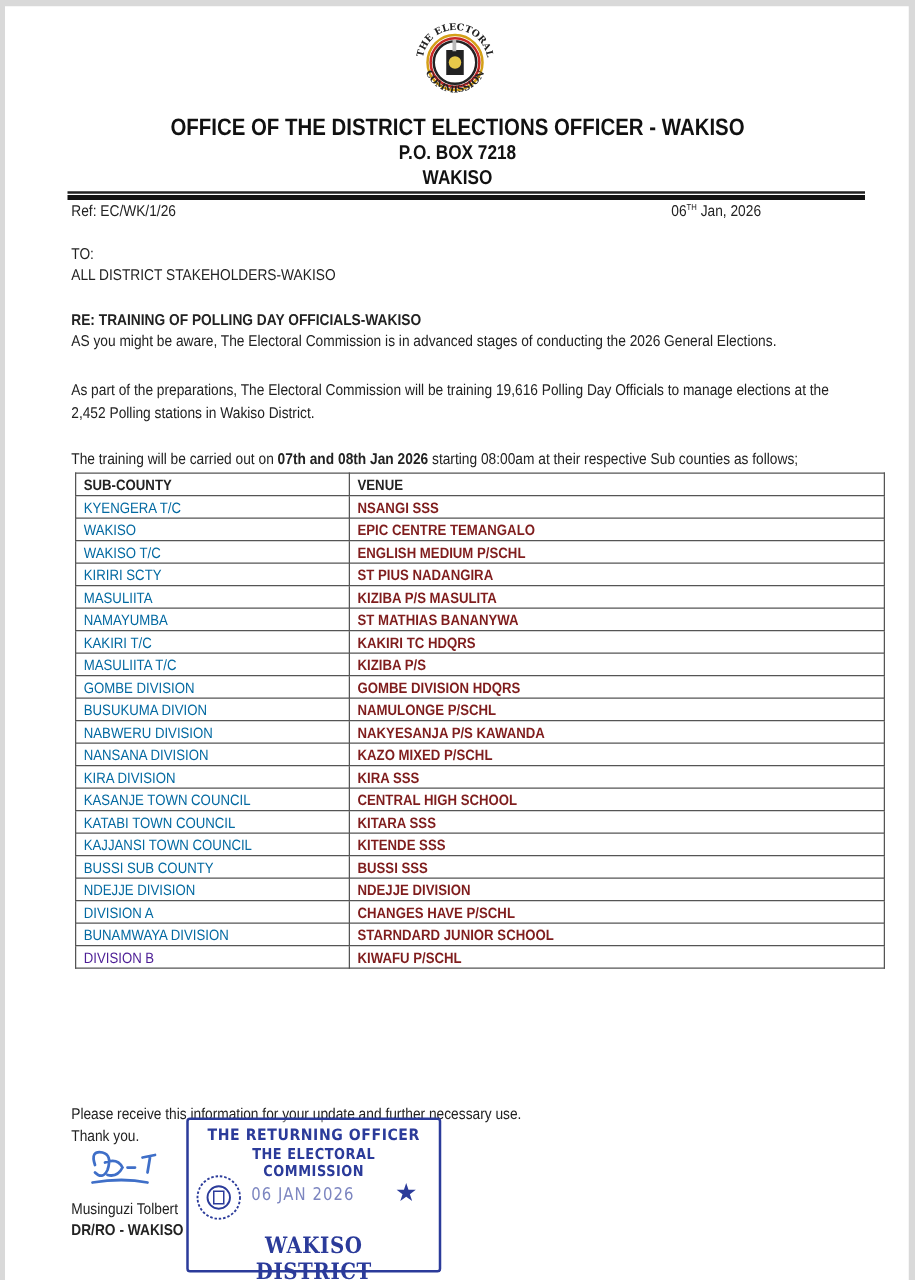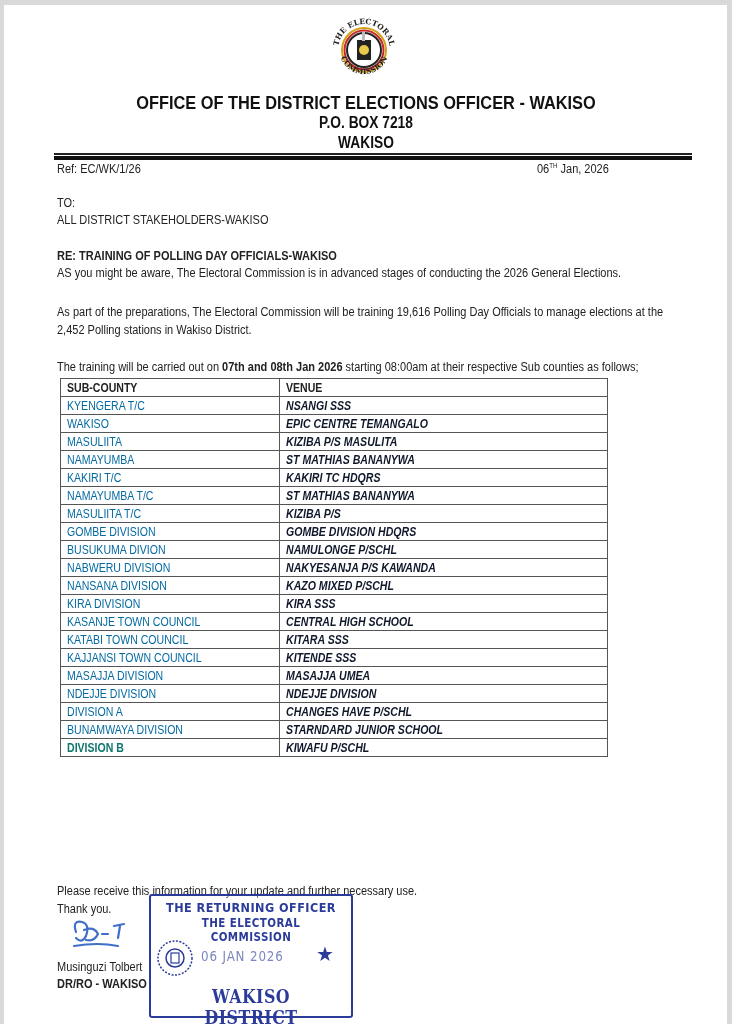--- a/index.html
+++ b/index.html
@@ -27,33 +27,33 @@
   .hdr.h3 { top: 134px; font-size: 16px; }
   .rule1 { position: absolute; left: 54px; top: 153px; width: 638px; height: 2px; background: #222; }
   .rule2 { position: absolute; left: 54px; top: 156px; width: 638px; height: 4px; background: #111; }
   .txt {
     position: absolute; font-size: 12.5px; color: #222; white-space: nowrap;
     transform: scaleX(0.88); transform-origin: left center;
   }
   .bold { font-weight: bold; }
   sup { font-size: 7px; vertical-align: 5px; }
   table.sched {
-    position: absolute; left: 60px; top: 378px; width: 548px;
+    position: absolute; left: 60px; top: 378px; width: 648px;
     border-collapse: collapse; font-size: 12px;
   }
   table.sched td, table.sched th {
     border: 1px solid #555; height: 17px; padding: 0 0 0 6px;
     text-align: left; white-space: nowrap; overflow: hidden;
   }
   table.sched td span, table.sched th span {
     display: inline-block; transform: scaleX(0.88); transform-origin: left center;
   }
   table.sched th { font-weight: bold; }
   table.sched td.c1 { width: 212px; color: #0369a1; }
-  table.sched td.c2 { font-weight: bold; color: #0f172a; font-style: italic; }
+  table.sched td.c2 { font-weight: bold; color: #7f1d1d; }
   .sig {
     position: absolute; left: 68px; top: 912px; width: 72px; height: 40px;
   }
   .stamp {
     position: absolute; left: 149px; top: 894px; width: 200px; height: 120px;
     border: 2px solid #2b3b9a; border-radius: 3px; color: #2b3b9a;
     font-family: "DejaVu Sans", sans-serif; background: rgba(255,255,255,0.35);
   }
   .stamp .l1, .stamp .l2 {
     position: absolute; left: 0; width: 200px; text-align: center; font-size: 12.5px;
@@ -123,36 +123,40 @@
   <tbody id="tbody">
       <tr>
         <td class="c1"><span>KYENGERA T/C</span></td>
         <td class="c2"><span>NSANGI SSS</span></td>
       </tr>
       <tr>
         <td class="c1"><span>WAKISO</span></td>
         <td class="c2"><span>EPIC CENTRE TEMANGALO</span></td>
       </tr>
       <tr>
+        <td class="c1"><span>WAKISO T/C</span></td>
+        <td class="c2"><span>ENGLISH MEDIUM P/SCHL</span></td>
+      </tr>
+      <tr>
+        <td class="c1"><span>KIRIRI SCTY</span></td>
+        <td class="c2"><span>ST PIUS NADANGIRA</span></td>
+      </tr>
+      <tr>
         <td class="c1"><span>MASULIITA</span></td>
         <td class="c2"><span>KIZIBA P/S MASULITA</span></td>
       </tr>
       <tr>
         <td class="c1"><span>NAMAYUMBA</span></td>
         <td class="c2"><span>ST MATHIAS BANANYWA</span></td>
       </tr>
       <tr>
         <td class="c1"><span>KAKIRI T/C</span></td>
         <td class="c2"><span>KAKIRI TC HDQRS</span></td>
       </tr>
       <tr>
-        <td class="c1"><span>NAMAYUMBA T/C</span></td>
-        <td class="c2"><span>ST MATHIAS BANANYWA</span></td>
-      </tr>
-      <tr>
         <td class="c1"><span>MASULIITA T/C</span></td>
         <td class="c2"><span>KIZIBA P/S</span></td>
       </tr>
       <tr>
         <td class="c1"><span>GOMBE DIVISION</span></td>
         <td class="c2"><span>GOMBE DIVISION HDQRS</span></td>
       </tr>
       <tr>
         <td class="c1"><span>BUSUKUMA DIVION</span></td>
         <td class="c2"><span>NAMULONGE P/SCHL</span></td>
@@ -175,37 +179,37 @@
       </tr>
       <tr>
         <td class="c1"><span>KATABI TOWN COUNCIL</span></td>
         <td class="c2"><span>KITARA SSS</span></td>
       </tr>
       <tr>
         <td class="c1"><span>KAJJANSI TOWN COUNCIL</span></td>
         <td class="c2"><span>KITENDE SSS</span></td>
       </tr>
       <tr>
-        <td class="c1"><span>MASAJJA DIVISION</span></td>
-        <td class="c2"><span>MASAJJA UMEA</span></td>
+        <td class="c1"><span>BUSSI SUB COUNTY</span></td>
+        <td class="c2"><span>BUSSI SSS</span></td>
       </tr>
       <tr>
         <td class="c1"><span>NDEJJE DIVISION</span></td>
         <td class="c2"><span>NDEJJE DIVISION</span></td>
       </tr>
       <tr>
         <td class="c1"><span>DIVISION A</span></td>
         <td class="c2"><span>CHANGES HAVE P/SCHL</span></td>
       </tr>
       <tr>
         <td class="c1"><span>BUNAMWAYA DIVISION</span></td>
         <td class="c2"><span>STARNDARD JUNIOR SCHOOL</span></td>
       </tr>
       <tr>
-        <td class="c1" style="font-weight: bold; color: #0f766e;"><span>DIVISION B</span></td>
+        <td class="c1" style="font-weight: normal; color: #4c1d95;"><span>DIVISION B</span></td>
         <td class="c2"><span>KIWAFU P/SCHL</span></td>
       </tr>
     </tbody>
 </table>
 
 <div class="txt" style="left:57px; top:884px;">Please receive this information for your update and further necessary use.</div>
 <div class="txt" style="left:57px; top:902px;">Thank you.</div>
 
 <svg class="sig" viewBox="0 0 72 40">
   <path d="M8 20 Q4 8 14 10 Q22 12 18 24 Q14 32 8 26 M16 18 Q26 14 30 22 Q26 30 18 28 M34 22 L40 22 M46 14 L56 12 M52 14 L50 26 M6 34 Q30 30 50 34" fill="none" stroke="#3f6fc8" stroke-width="2.2" stroke-linecap="round"></path>

